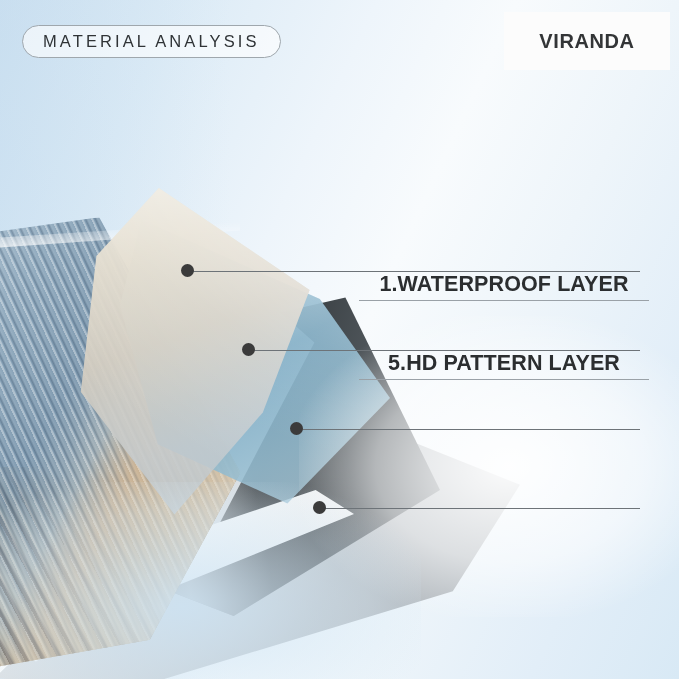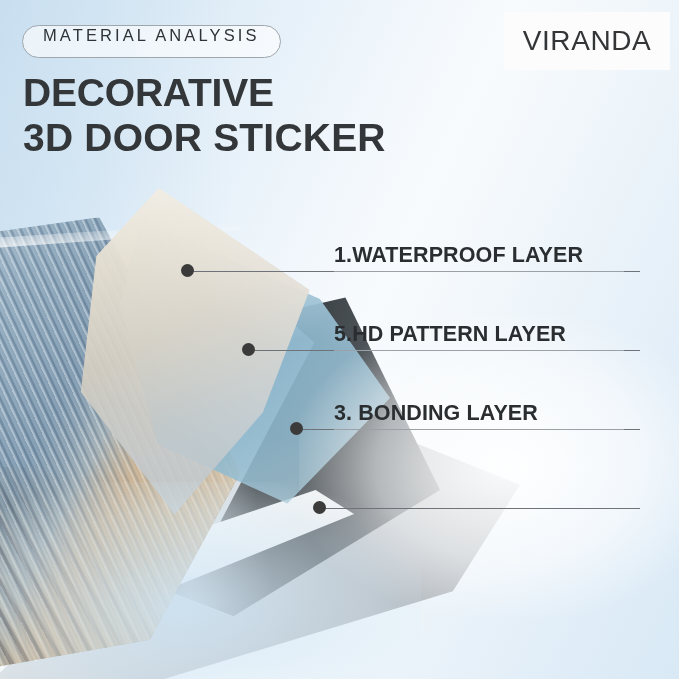--- a/index.html
+++ b/index.html
@@ -51,20 +51,21 @@
   }
 
   
   .eyebrow-pill {
     position: absolute;
     left: 22px;
     top: 25px;
     height: 33px;
     padding: 0 20px;
     display: flex;
+    align-items: center;
     border: 1px solid #9fa7ad;
     border-radius: 17px;
     background: rgba(255,255,255,0.62);
     box-sizing: border-box;
   }
   .eyebrow-pill span {
     font-size: 16.5px;
     letter-spacing: 3.1px;
     color: #2f3336;
     font-weight: 400;
@@ -89,22 +90,22 @@
     left: 504px;
     top: 12px;
     width: 166px;
     height: 58px;
     background: #fcfcfc;
     display: flex;
     align-items: center;
     justify-content: center;
   }
   .brand-box span {
-    font-size: 28px;
-    font-weight: normal;
+    font-size: 20px;
+    font-weight: bold;
     color: #333537;
     letter-spacing: 0.6px;
   }
 
   
   .stage {
     position: absolute;
     left: 0;
     top: 160px;
     width: 679px;
@@ -303,23 +304,24 @@
     top: 330px;
     width: 480px;
     height: 200px;
     background: linear-gradient(108deg, #ffffff 0%, #fbfcfc 35%, #eceff1 70%, #dfe3e6 100%);
     clip-path: polygon(0% 58%, 72% 0%, 80% 12%, 12% 78%, 6% 92%);
   }
 
   
   .callout {
     position: absolute;
-    right: 55px;
+    right: 30px;
     width: 290px;
-    text-align: left;
+    text-align: center;
+    margin-top: 29px;
   }
   .callout-text {
     font-size: 21.5px;
     font-weight: bold;
     color: #2b2e30;
     letter-spacing: 0.1px;
     white-space: nowrap;
     display: block;
     padding-bottom: 3px;
   }
@@ -399,31 +401,23 @@
   <div class="dot" style="left:313px; top:501px;"></div>
 
   <div class="callout" style="top:243px;">
     <span class="callout-text">1.WATERPROOF LAYER</span>
     <span class="callout-rule"></span>
   </div>
   <div class="callout" style="top:322px;">
     <span class="callout-text">5.HD PATTERN LAYER</span>
     <span class="callout-rule"></span>
   </div>
-  <div class="callout" style="top:401px;">
-    <span class="callout-text">3. BONDING LAYER</span>
-    <span class="callout-rule"></span>
-  </div>
 
   <div class="eyebrow-pill">
     <span>MATERIAL ANALYSIS</span>
   </div>
 
-  <div class="headline">
-    <span>DECORATIVE</span>
-    <span class="l2">3D DOOR STICKER</span>
-  </div>
 
   <div class="brand-box">
     <span>VIRANDA</span>
   </div>
 
 </div>
 
 </body></html>

